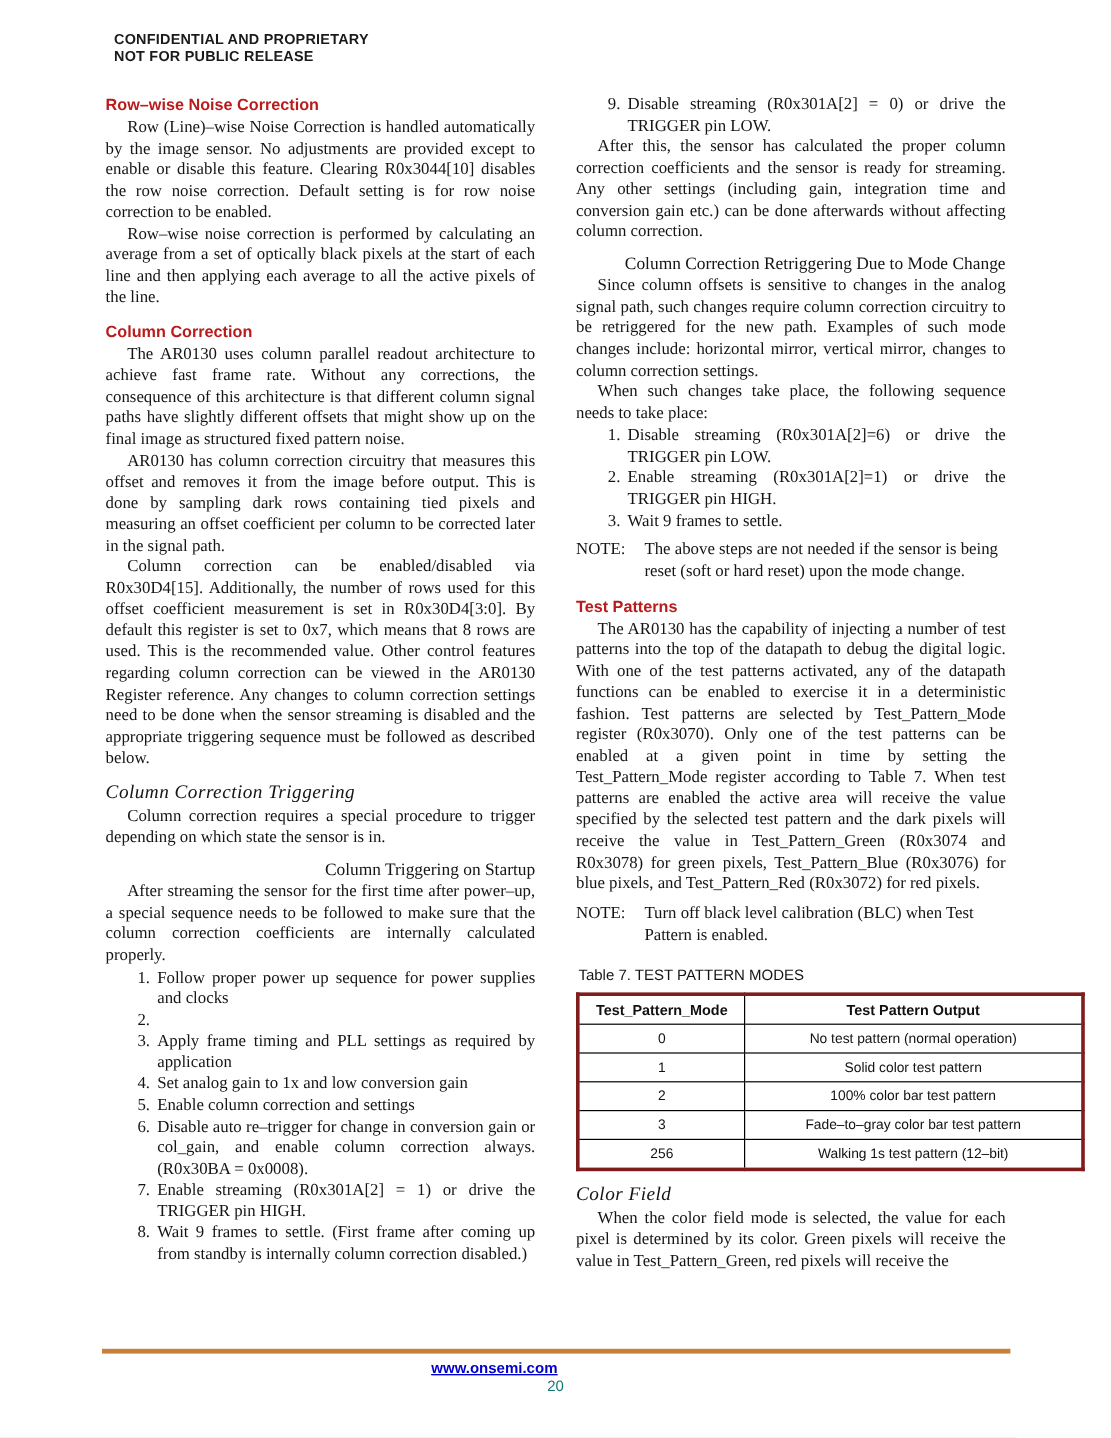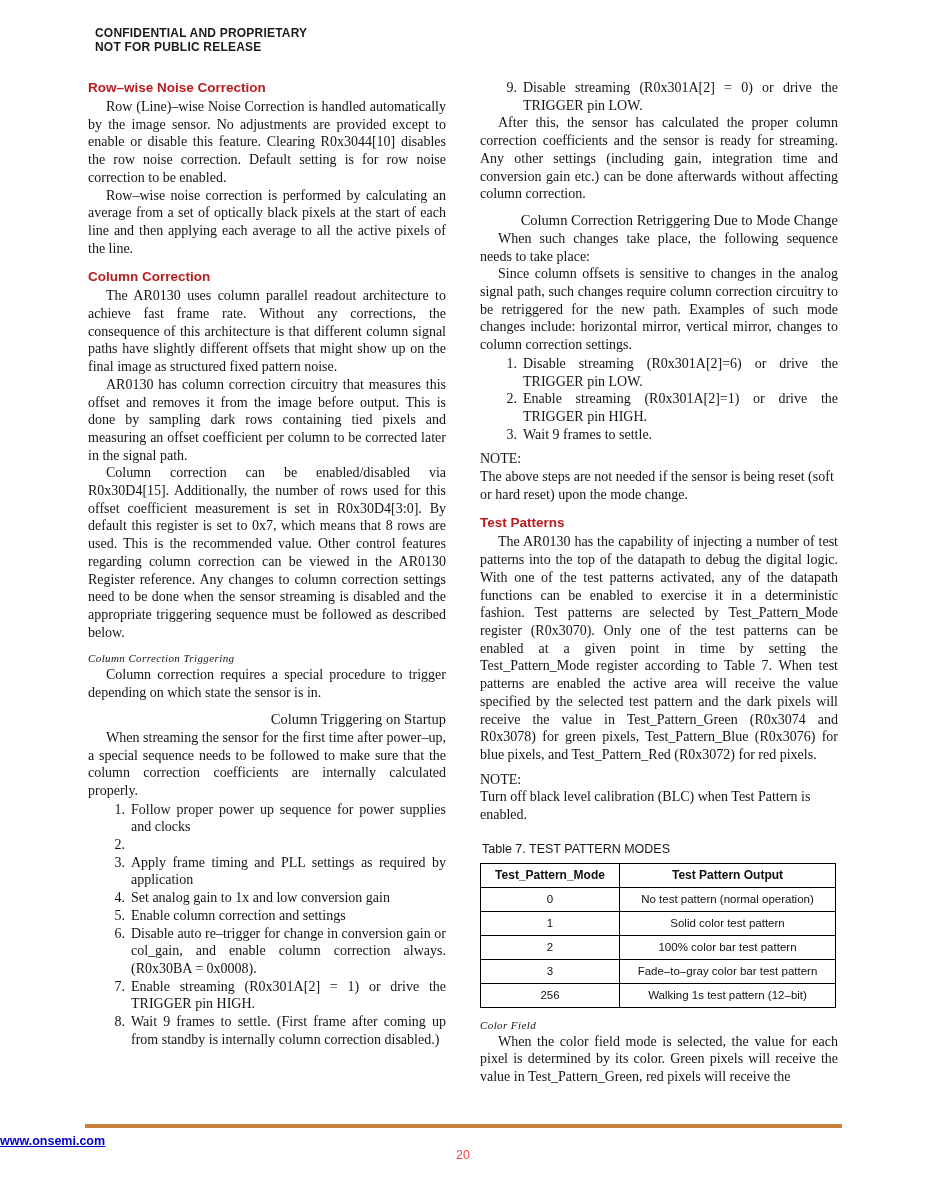--- a/index.html
+++ b/index.html
@@ -37,66 +37,66 @@
   h3.sans-head {
     font-family:"Liberation Sans", sans-serif;
     font-size:13.5px; font-weight:bold; color:#b91c1c;
     margin:12px 0 3px 0; text-align:left;
   }
   h3.first { margin-top:2px; }
   .serif-subhead {
     font-size:14.5px; font-weight:normal; margin:9px 0 1px 0; text-align:right;
   }
   .italic-subhead {
-    font-size:11px; font-style:italic; font-weight:normal;
+    font-size:16px; font-style:italic; font-weight:normal;
     margin:11px 0 2px 0; text-align:left; letter-spacing:0.4px;
   }
   
   .nlist { margin:1px 0 0 0; }
   .li { display:flex; font-size:14px; line-height:17.7px; }
   .li .num { flex:none; width:37px; text-align:right; padding-right:6px; }
   .li .itxt { flex:1; text-align:justify; }
   
-  .note { display:flex; margin:7px 0 0 0; font-size:14px; line-height:17.7px;flex-direction:column; }
+  .note { display:flex; margin:7px 0 0 0; font-size:14px; line-height:17.7px; }
   .note .note-label { flex:none; width:57px; }
   .note .note-text { flex:1; text-align:left; }
   
   .tbl-caption {
     font-family:"Liberation Sans", sans-serif;
     font-weight:normal; font-size:12.5px; margin:18px 0 7px 2px;
   }
   table.tp-table {
-    border-collapse:collapse; width:356px;
+    border-collapse:collapse; width:424px;
     font-family:"Liberation Sans", sans-serif;
     font-size:11.5px; color:#111;
-    border:1px solid #7f1d1d;
+    border:3px solid #7f1d1d;
   }
   table.tp-table th, table.tp-table td {
     border:1.5px solid #000;
     text-align:center; vertical-align:middle;
     height:21px; padding:1px 4px;
   }
   table.tp-table th { font-size:12px; font-weight:bold; }
   table.tp-table col.c1 { width:139px; }
   
   .footer-rule {
     position:absolute; left:85px; top:1124px;
     width:757px; height:4px; background:#c87f3a;
   }
   .footer-link-wrap {
-    position:absolute; left:0; top:1131px; width:824px; text-align:left;text-decoration:underline;
+    position:absolute; left:0; top:1131px; width:824px; text-align:center;text-decoration:underline;
   }
   .footer-link {
     font-family:"Liberation Sans", sans-serif;
     font-weight:bold; font-size:12.5px;
     color:#0000cc; text-decoration:underline;
   }
   .page-num {
     position:absolute; left:0; top:1148px; width:926px; text-align:center;
-    font-family:"Liberation Sans", sans-serif; font-size:12.5px; color:#ef4444;
+    font-family:"Liberation Sans", sans-serif; font-size:12.5px; color:#0f766e;
   }
 </style>
 </head>
 <body>
 
 <div class="page">
 
   <div class="confidential">
     <div>CONFIDENTIAL AND PROPRIETARY</div>
     <div>NOT FOR PUBLIC RELEASE</div>
@@ -109,21 +109,21 @@
 
     <h3 class="sans-head">Column Correction</h3>
     <p class="body-text ind">The AR0130 uses column parallel readout architecture to achieve fast frame rate. Without any corrections, the consequence of this architecture is that different column signal paths have slightly different offsets that might show up on the final image as structured fixed pattern noise.</p>
     <p class="body-text ind">AR0130 has column correction circuitry that measures this offset and removes it from the image before output. This is done by sampling dark rows containing tied pixels and measuring an offset coefficient per column to be corrected later in the signal path.</p>
     <p class="body-text ind">Column correction can be enabled/disabled via R0x30D4[15]. Additionally, the number of rows used for this offset coefficient measurement is set in R0x30D4[3:0]. By default this register is set to 0x7, which means that 8 rows are used. This is the recommended value. Other control features regarding column correction can be viewed in the AR0130 Register reference. Any changes to column correction settings need to be done when the sensor streaming is disabled and the appropriate triggering sequence must be followed as described below.</p>
 
     <div class="italic-subhead">Column Correction Triggering</div>
     <p class="body-text ind">Column correction requires a special procedure to trigger depending on which state the sensor is in.</p>
 
     <div class="serif-subhead">Column Triggering on Startup</div>
-    <p class="body-text ind">When streaming the sensor for the first time after power–up, a special sequence needs to be followed to make sure that the column correction coefficients are internally calculated properly.</p>
+    <p class="body-text ind">After streaming the sensor for the first time after power–up, a special sequence needs to be followed to make sure that the column correction coefficients are internally calculated properly.</p>
 
     <div class="nlist">
       <div class="li">
         <span class="num">1.</span>
         <span class="itxt">Follow proper power up sequence for power supplies and clocks</span>
       </div>
       <div class="li">
         <span class="num">2.</span>
       </div>
       <div class="li">
@@ -156,22 +156,22 @@
   <div class="col col-right">
     <div class="nlist">
       <div class="li">
         <span class="num">9.</span>
         <span class="itxt">Disable streaming (R0x301A[2] = 0) or drive the TRIGGER pin LOW.</span>
       </div>
     </div>
     <p class="body-text ind">After this, the sensor has calculated the proper column correction coefficients and the sensor is ready for streaming. Any other settings (including gain, integration time and conversion gain etc.) can be done afterwards without affecting column correction.</p>
 
     <div class="serif-subhead">Column Correction Retriggering Due to Mode Change</div>
+    <p class="body-text ind">Since column offsets is sensitive to changes in the analog signal path, such changes require column correction circuitry to be retriggered for the new path. Examples of such mode changes include: horizontal mirror, vertical mirror, changes to column correction settings.</p>
     <p class="body-text ind">When such changes take place, the following sequence needs to take place:</p>
-    <p class="body-text ind">Since column offsets is sensitive to changes in the analog signal path, such changes require column correction circuitry to be retriggered for the new path. Examples of such mode changes include: horizontal mirror, vertical mirror, changes to column correction settings.</p>
 
     <div class="nlist">
       <div class="li">
         <span class="num">1.</span>
         <span class="itxt">Disable streaming (R0x301A[2]=6) or drive the TRIGGER pin LOW.</span>
       </div>
       <div class="li">
         <span class="num">2.</span>
         <span class="itxt">Enable streaming (R0x301A[2]=1) or drive the TRIGGER pin HIGH.</span>
       </div>

